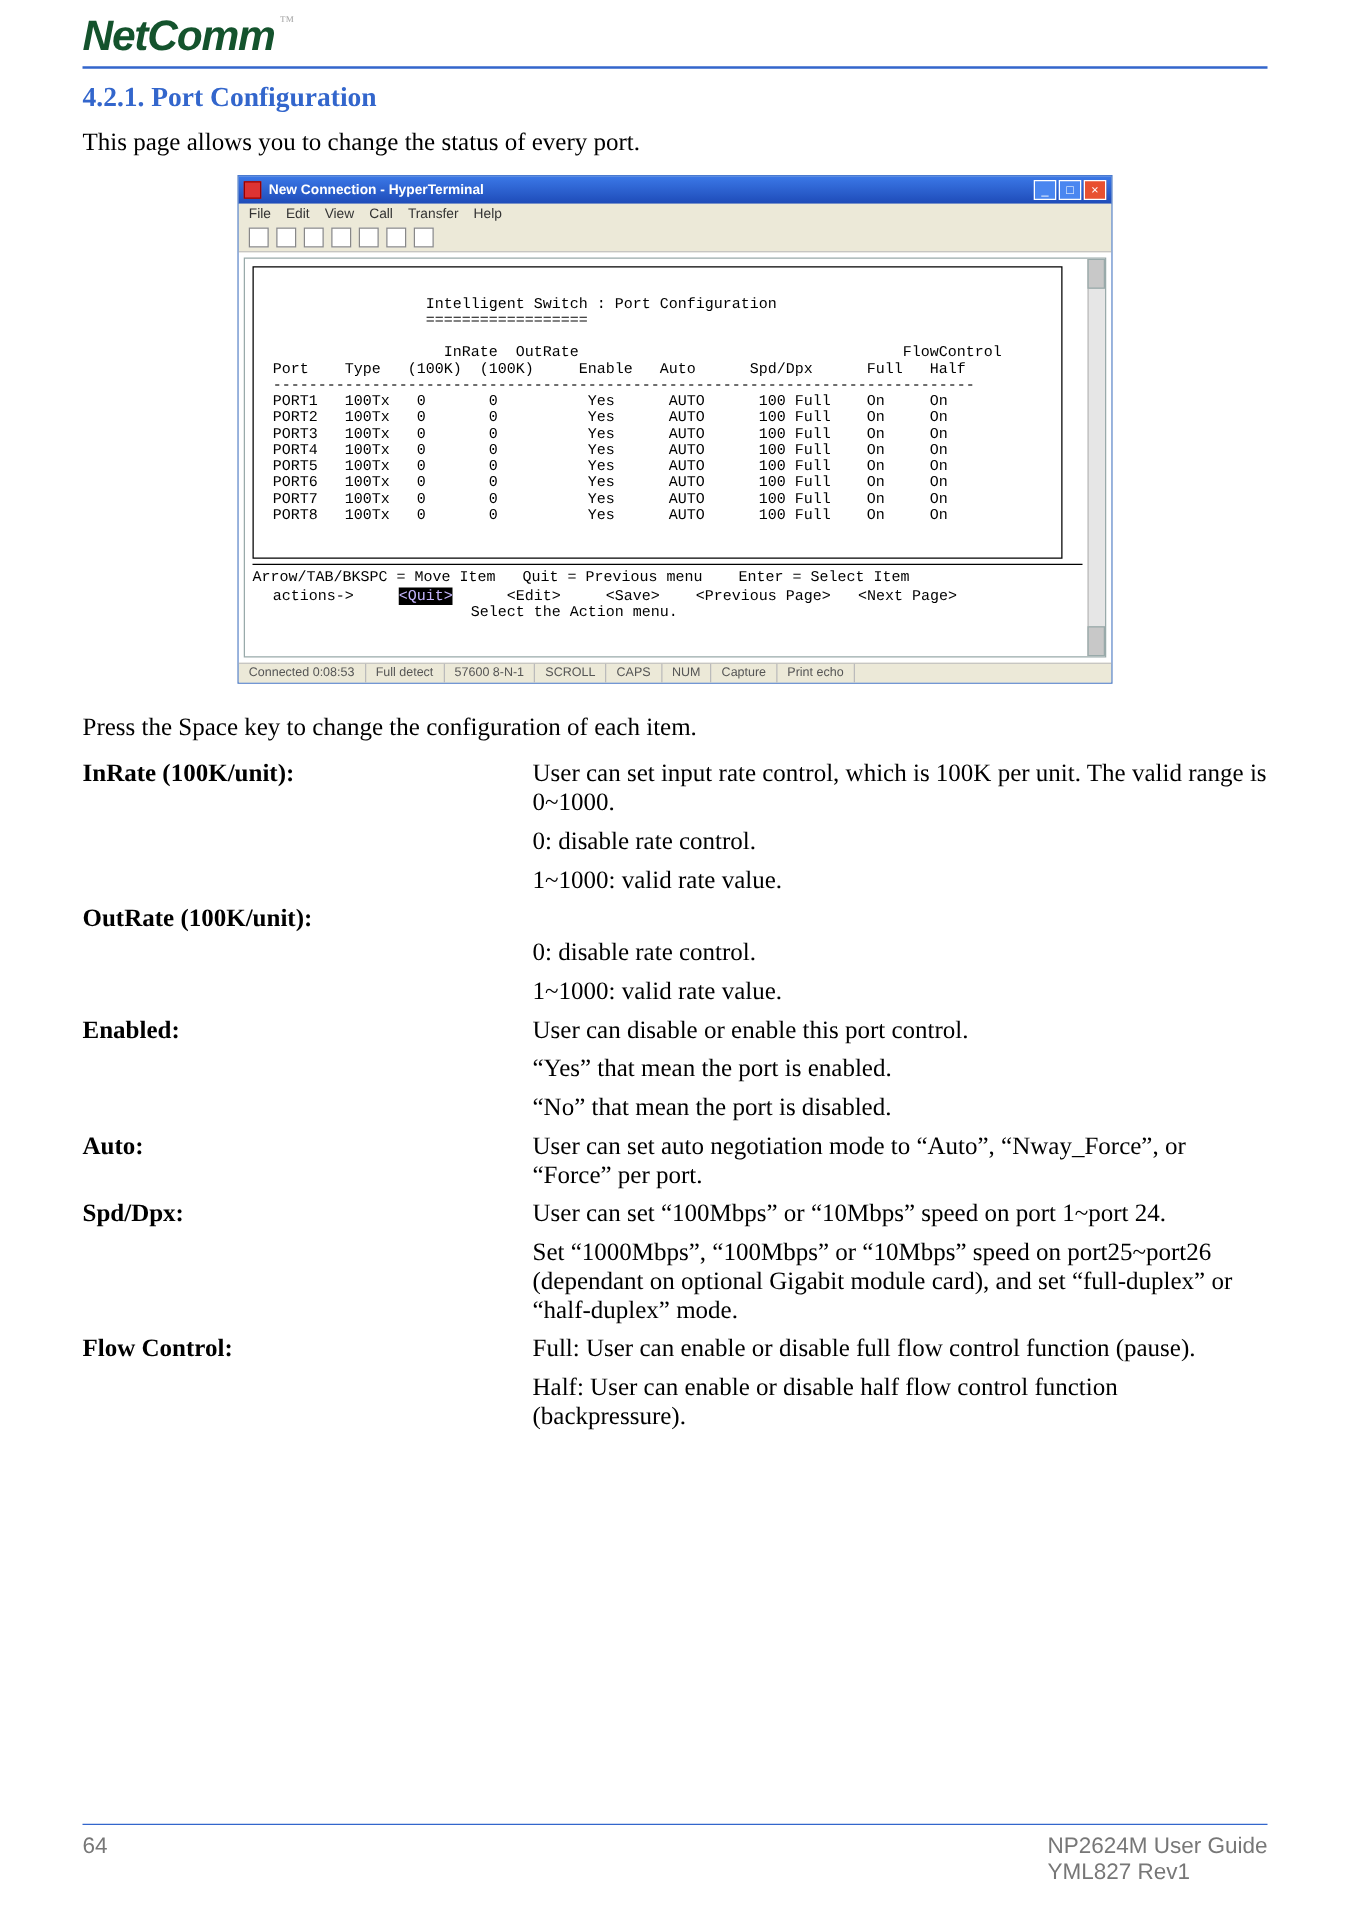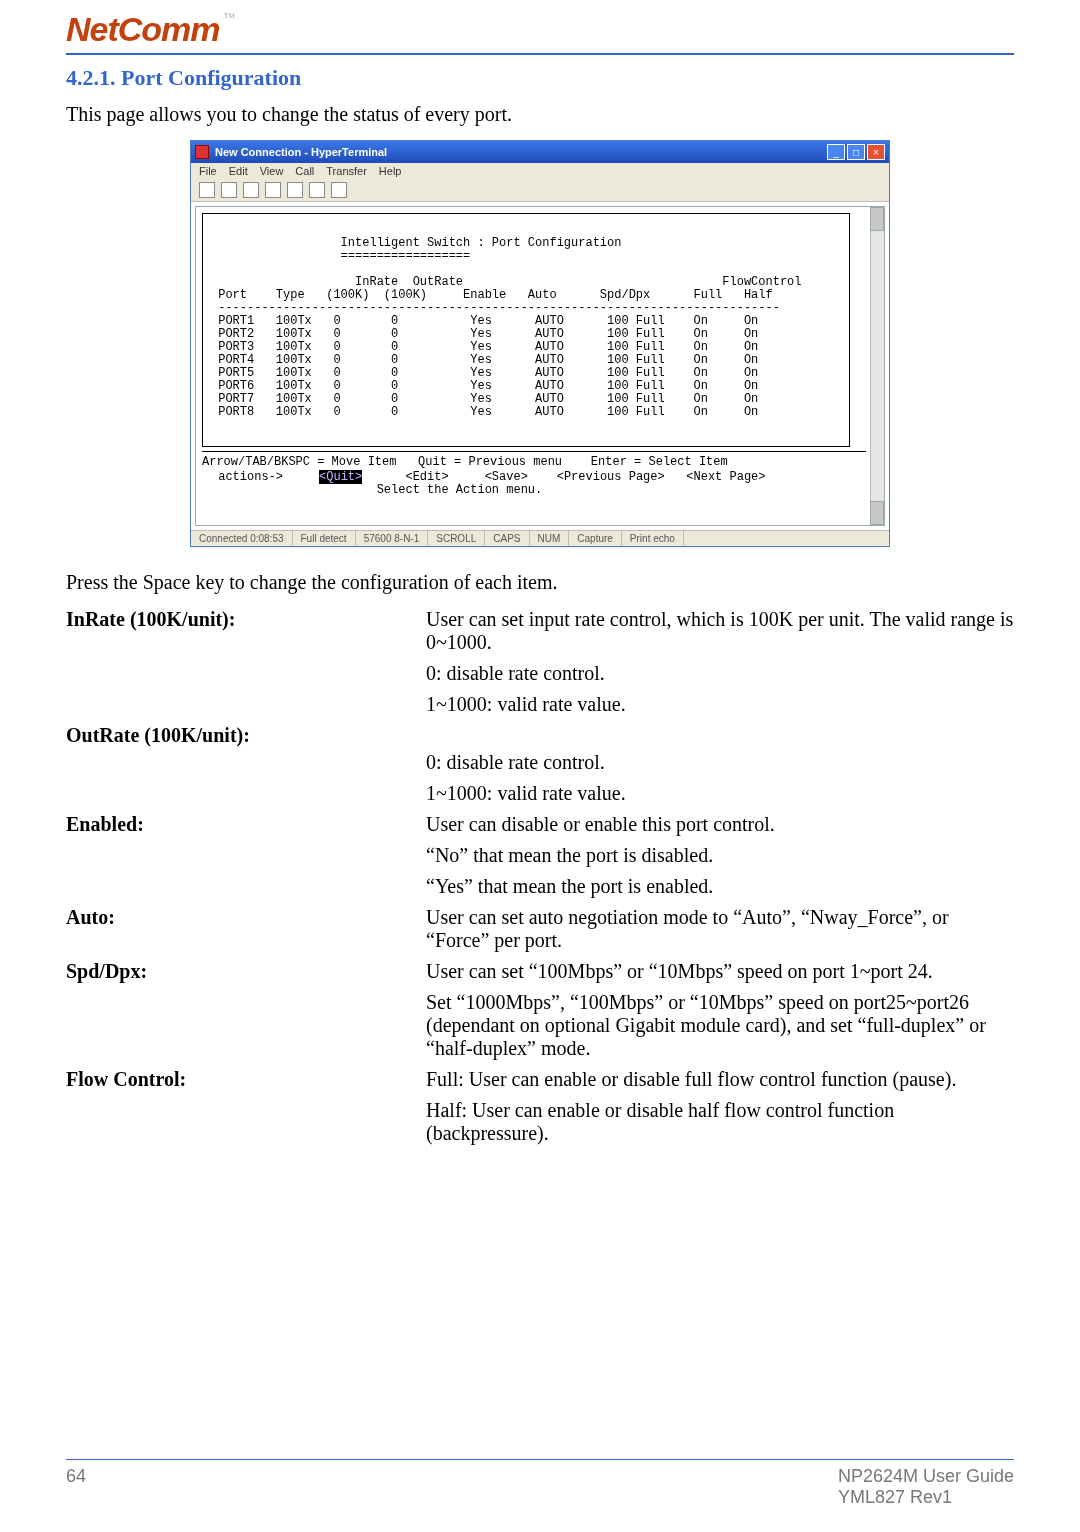--- a/index.html
+++ b/index.html
@@ -1,21 +1,21 @@
 <!DOCTYPE html>
 <html><head>
 <meta charset="utf-8">
 <style>
   * { margin:0; padding:0; box-sizing:border-box; }
   body { width:1080px; height:1532px; background:#fff; font-family:"Times New Roman",serif; color:#000; position:relative; }
   .page { padding:10px 66px 0 66px; }
 
   
   .logo { font-family:"Arial Black",sans-serif; font-size:34px; font-style:italic; font-weight:700;
-          color:#c2410c; letter-spacing:-1px; display:inline-block; position:relative; }
+          color:#14532d; letter-spacing:-1px; display:inline-block; position:relative; }
   .logo-tm { font-size:12px; font-style:normal; vertical-align:top; margin-left:4px; color:#adadad; }
   .hrule { height:2px; background:#3366cc; margin:4px 0 10px 0; }
 
   .sect-title { color:#3366cc; font-family:"Times New Roman",serif; font-size:22px; font-weight:bold; margin:6px 0 12px 0; }
   .body-text { font-size:20px; margin-bottom:14px; }
 
   
   .termwin { width:700px; margin:0 auto 24px auto; border:1px solid #4a7bd0; font-family:"Tahoma",Arial,sans-serif;
              font-size:11px; background:#ece9d8; }
   .titlebar { height:22px; background:linear-gradient(#3b78e7,#1e4bb8); color:#fff; display:flex; align-items:center;
@@ -180,27 +180,27 @@
       </div>
       <div class="row">
         <div class="dt">Enabled:</div>
         <div class="dd">
           <p>User can disable or enable this port control.</p>
         </div>
       </div>
       <div class="row">
         <div class="dt"></div>
         <div class="dd">
+          <p>“Yes” that mean the port is enabled.</p>
+        </div>
+      </div>
+      <div class="row">
+        <div class="dt"></div>
+        <div class="dd">
           <p>“No” that mean the port is disabled.</p>
-        </div>
-      </div>
-      <div class="row">
-        <div class="dt"></div>
-        <div class="dd">
-          <p>“Yes” that mean the port is enabled.</p>
         </div>
       </div>
       <div class="row">
         <div class="dt">Auto:</div>
         <div class="dd">
           <p>User can set auto negotiation mode to “Auto”, “Nway_Force”, or “Force” per port.</p>
         </div>
       </div>
       <div class="row">
         <div class="dt">Spd/Dpx:</div>

